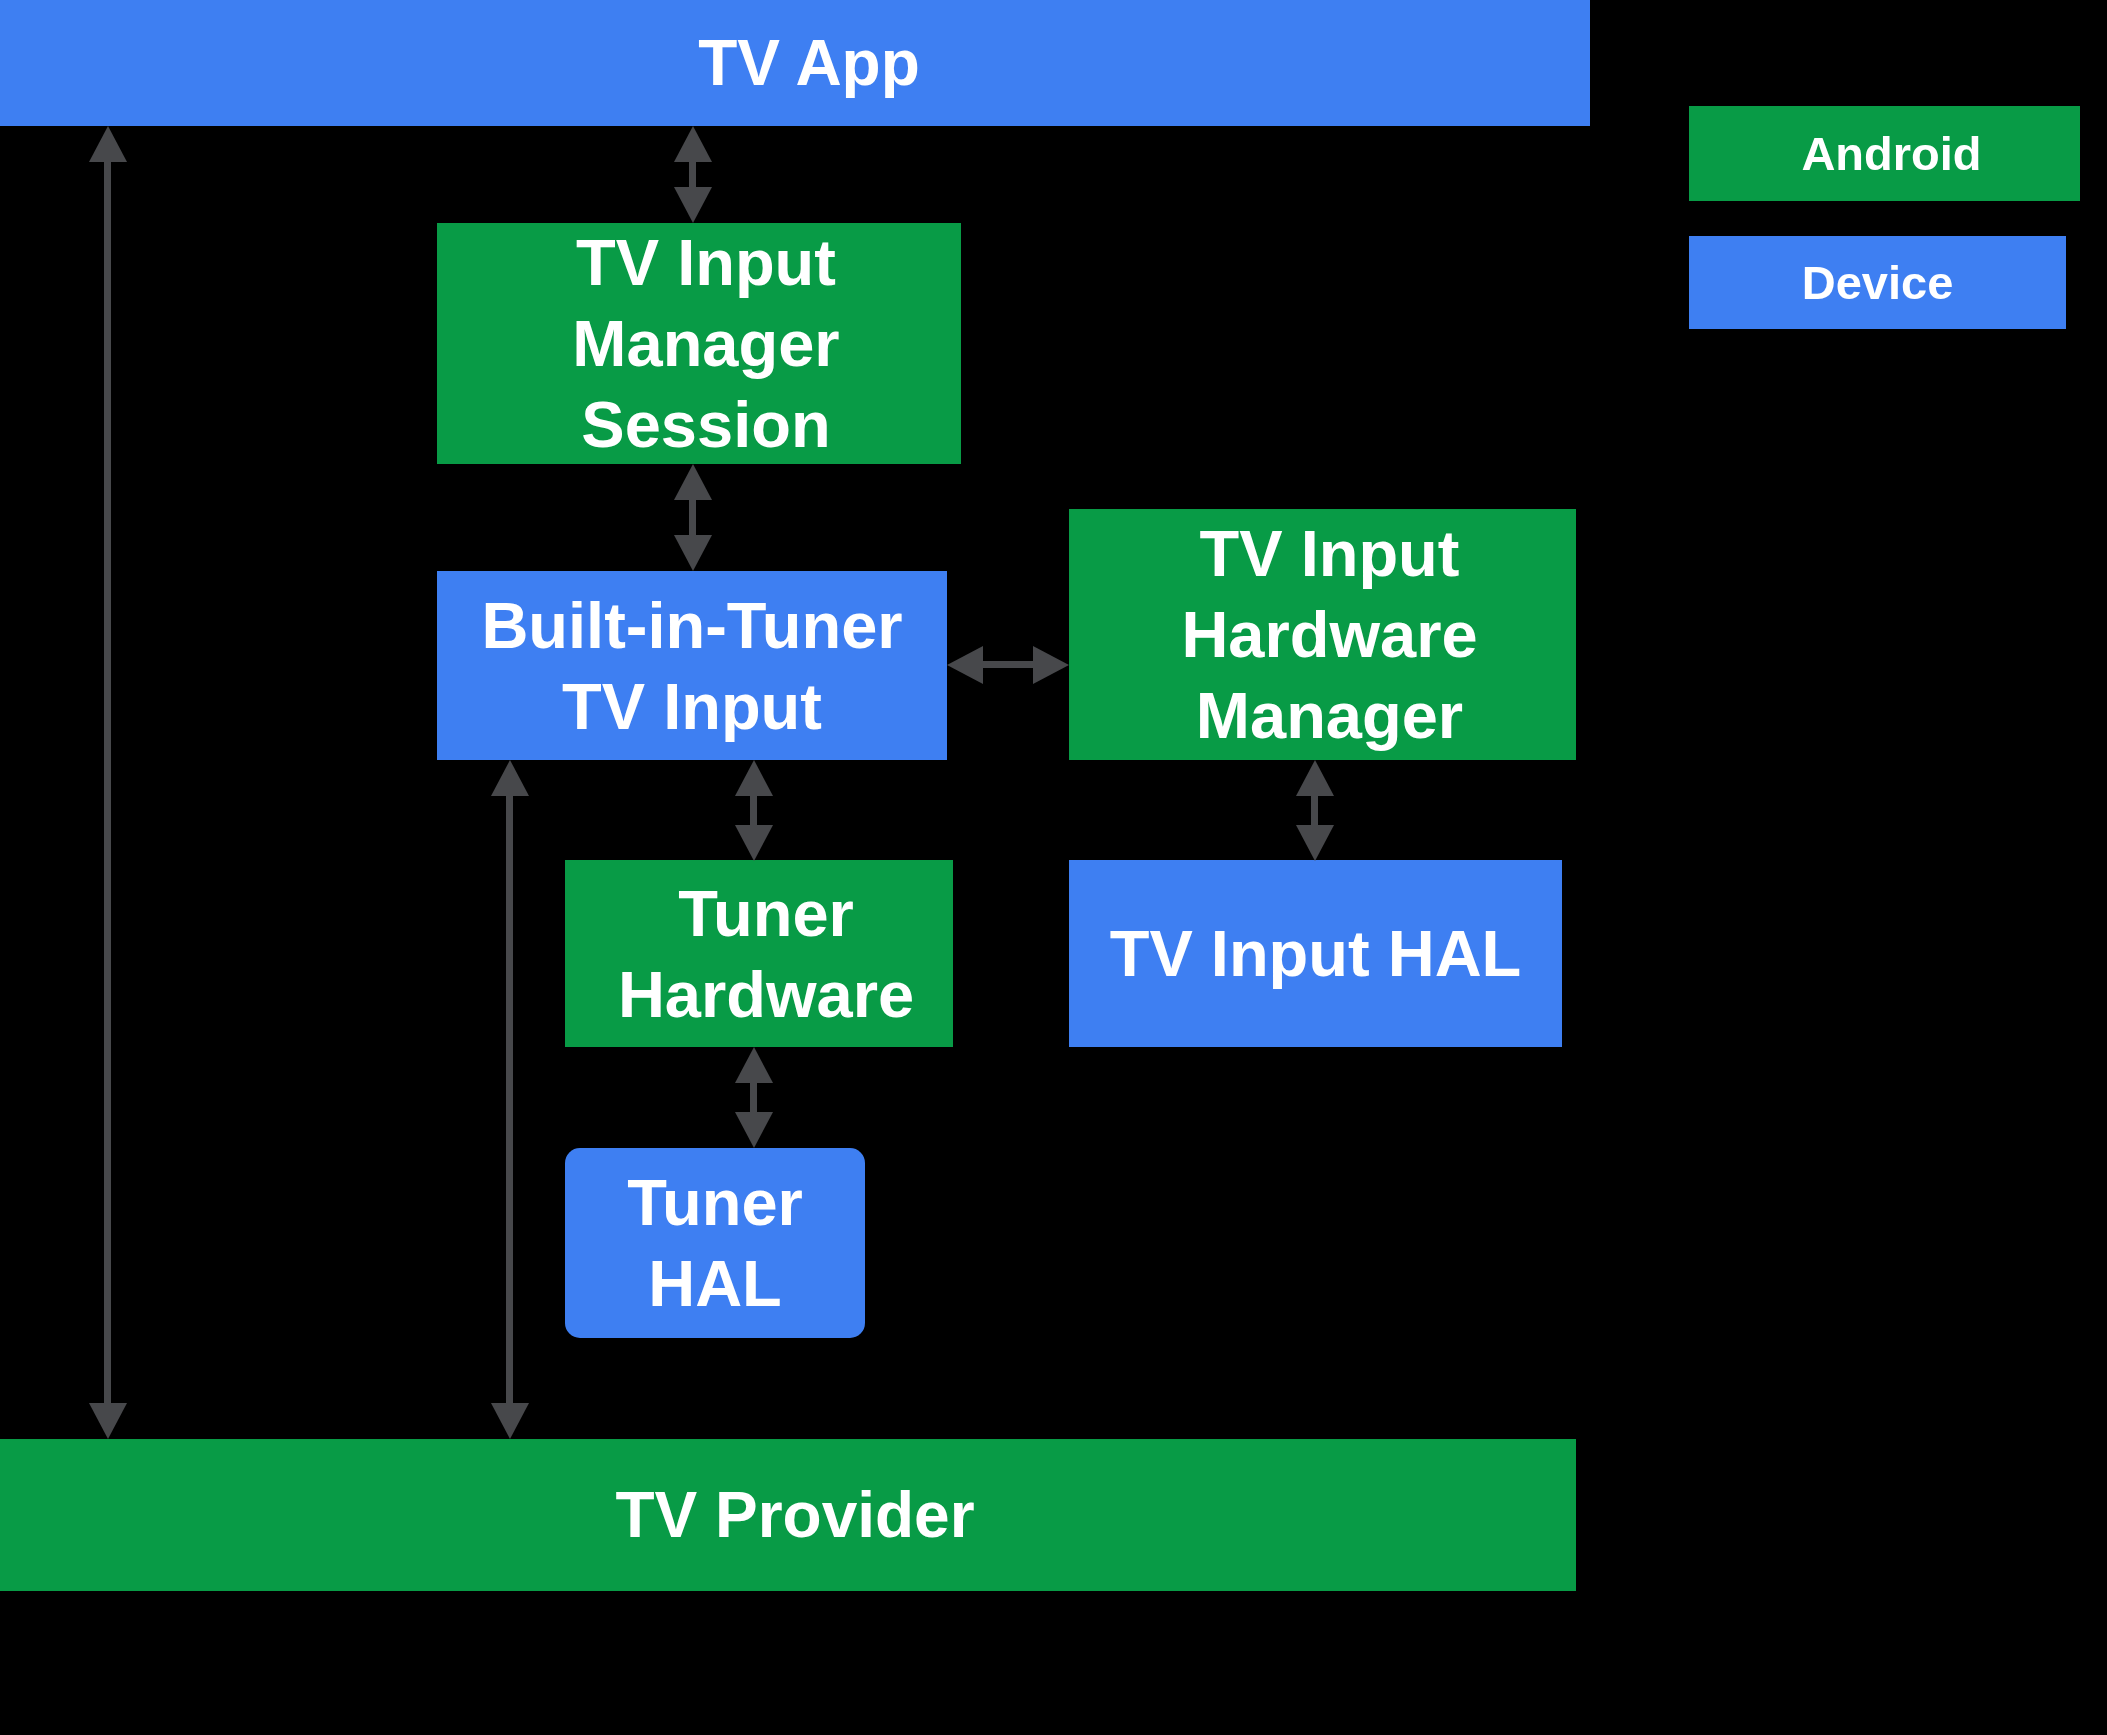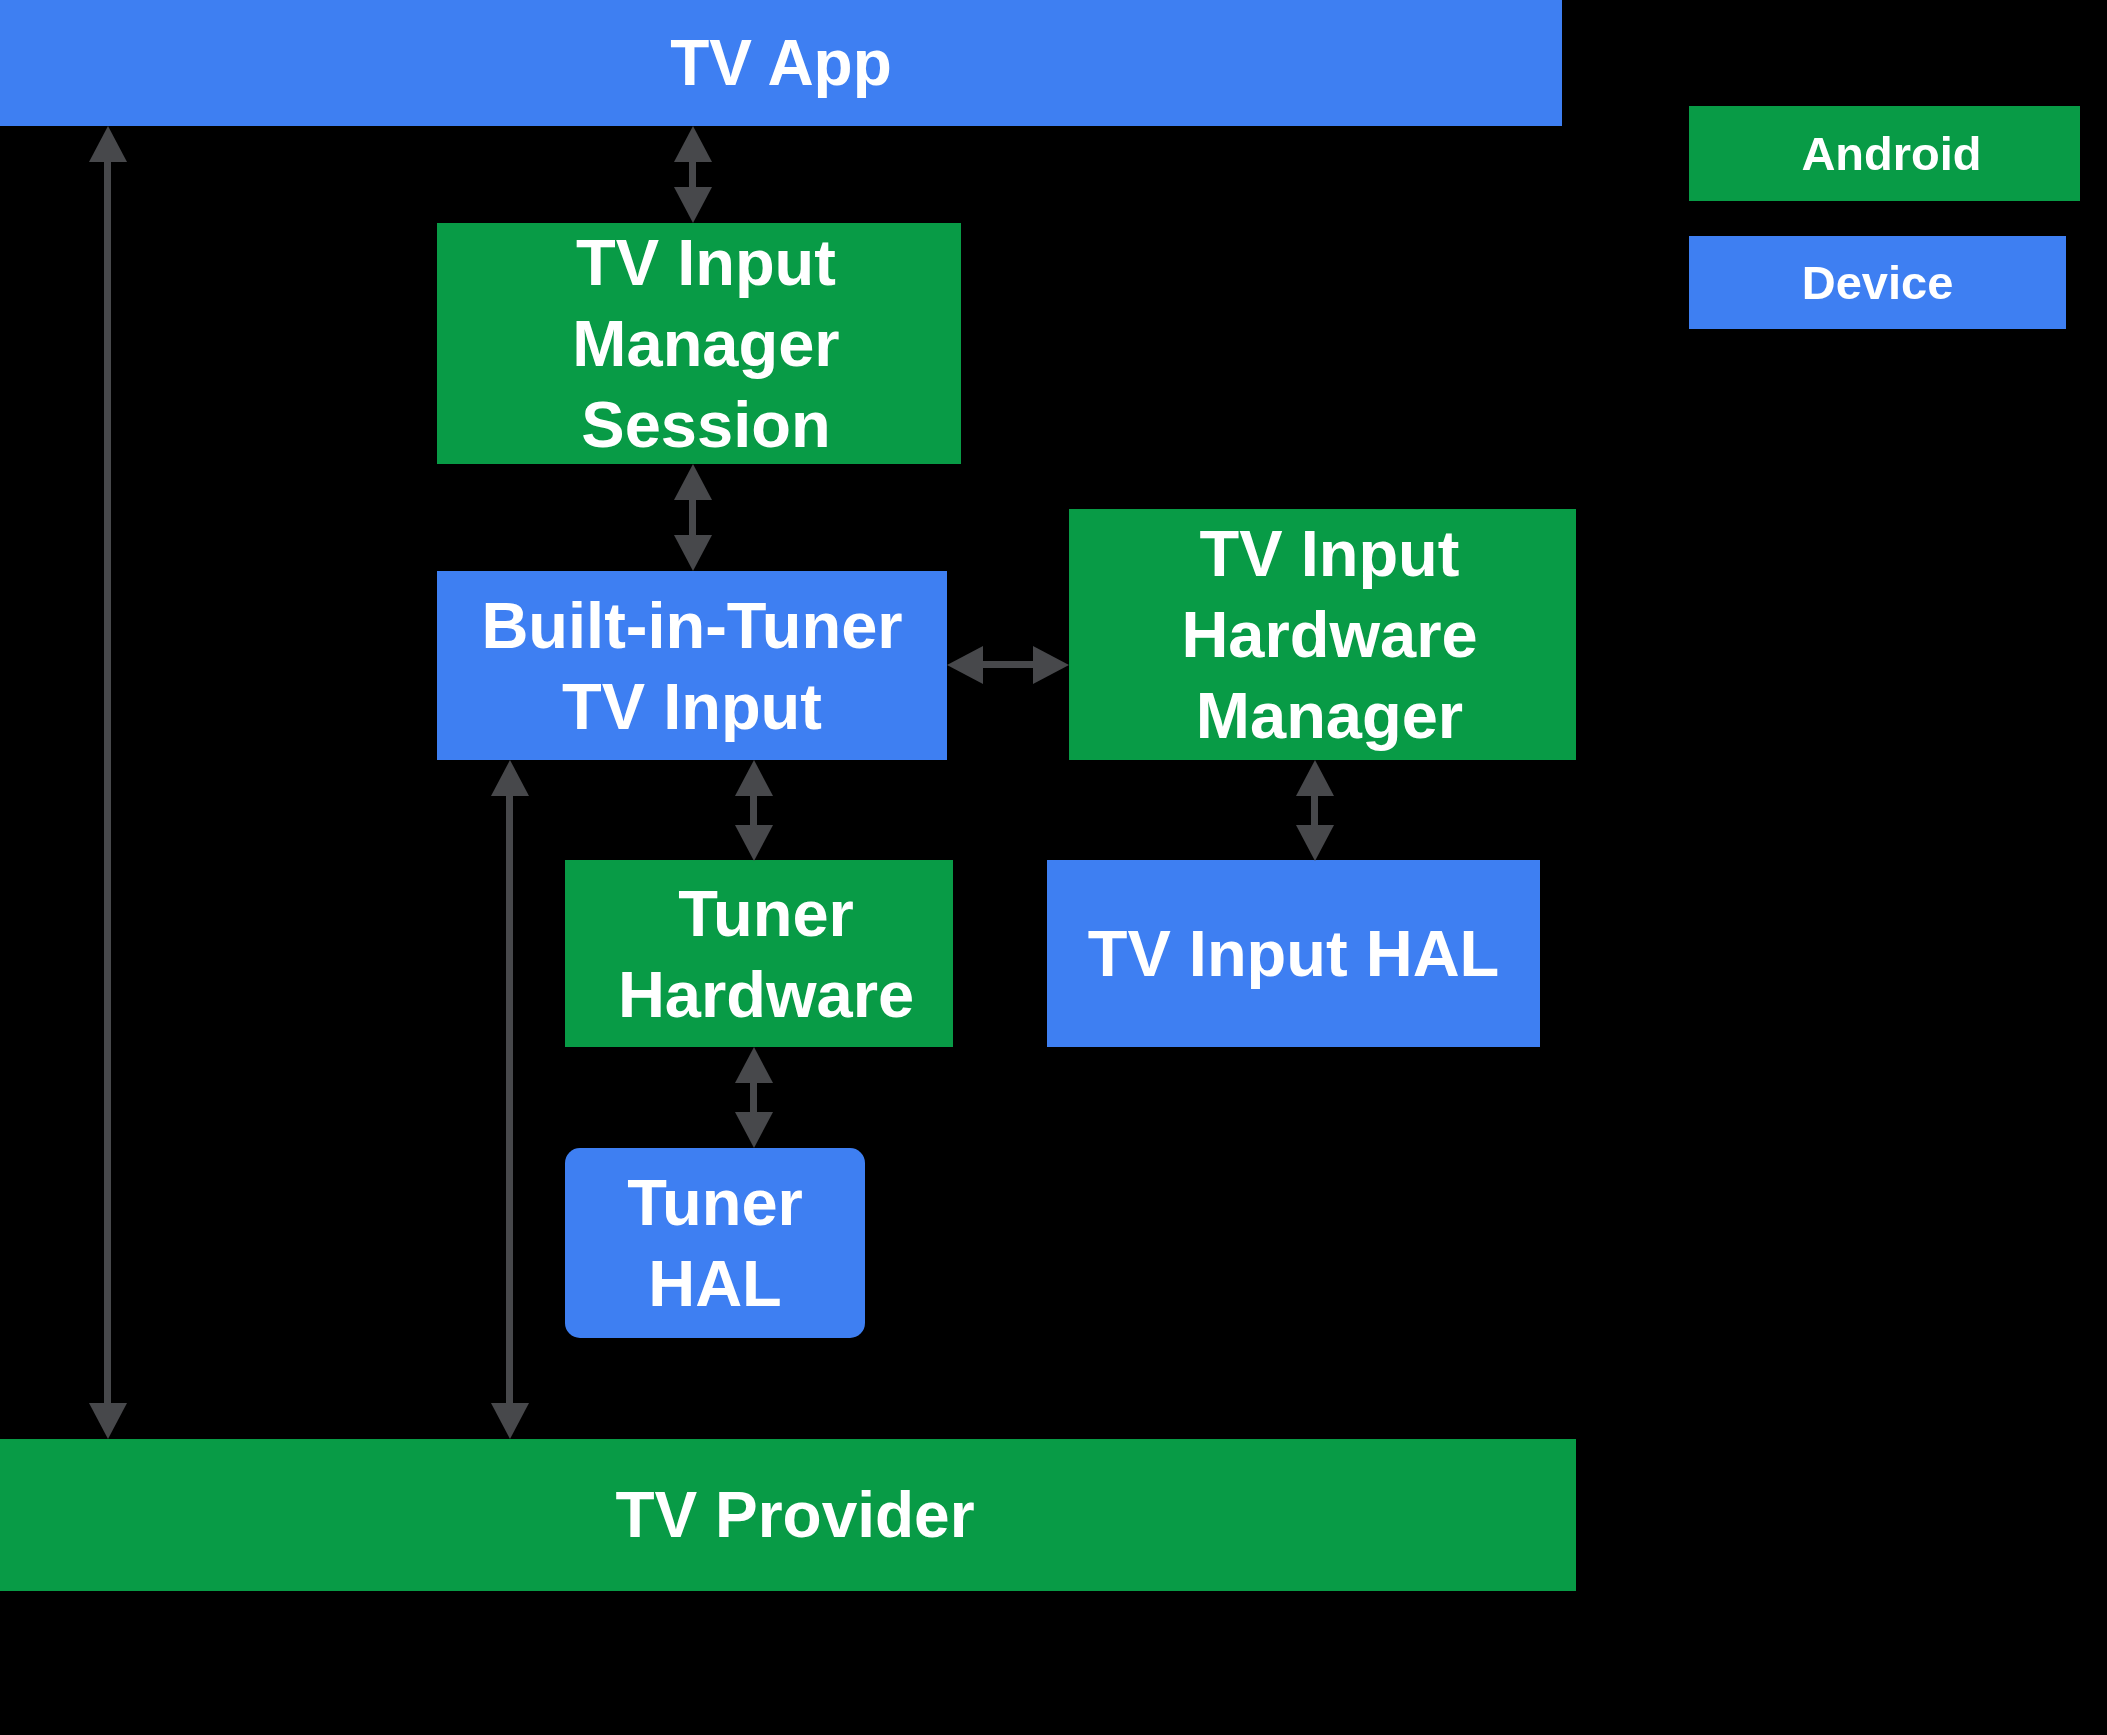--- a/index.html
+++ b/index.html
@@ -33,21 +33,21 @@
   .head { width: 0; height: 0; flex: none; }
   .head.up    { border-left: 19px solid transparent; border-right: 19px solid transparent; border-bottom: 36px solid var(--arrow, #47484B); }
   .head.down  { border-left: 19px solid transparent; border-right: 19px solid transparent; border-top:    36px solid var(--arrow, #47484B); }
   .head.left  { border-top: 19px solid transparent; border-bottom: 19px solid transparent; border-right: 36px solid var(--arrow, #47484B); }
   .head.right { border-top: 19px solid transparent; border-bottom: 19px solid transparent; border-left:  36px solid var(--arrow, #47484B); }
   .line { pointer-events: none; }
 </style>
 </head>
 <body>
 
-<div class="node blue banner" style="left:0; top:0; width:1562px; height:126px;">
+<div class="node blue banner" style="left:0; top:0; width:1562px; height:126px;padding-left:28px;">
   <div class="line">TV App</div>
 </div>
 
 <div class="node green" style="left:437px; top:223px; width:510px; height:241px;">
   <div class="line">TV Input</div>
   <div class="line">Manager</div>
   <div class="line">Session</div>
 </div>
 
 <div class="node blue" style="left:437px; top:571px; width:510px; height:189px;">
@@ -59,21 +59,21 @@
   <div class="line">TV Input</div>
   <div class="line">Hardware</div>
   <div class="line">Manager</div>
 </div>
 
 <div class="node green" style="left:565px; top:860px; width:374px; height:187px;">
   <div class="line">Tuner</div>
   <div class="line">Hardware</div>
 </div>
 
-<div class="node blue" style="left:1047px; top:860px; width:493px; height:187px;">
+<div class="node blue" style="left:1069px; top:860px; width:493px; height:187px;">
   <div class="line">TV Input HAL</div>
 </div>
 
 <div class="node blue" style="left:565px; top:1148px; width:300px; height:190px;border-radius:15px;">
   <div class="line">Tuner HAL</div>
 </div>
 
 <div class="node green banner" style="left:0; top:1439px; width:1562px; height:152px;">
   <div class="line">TV Provider</div>
 </div>

